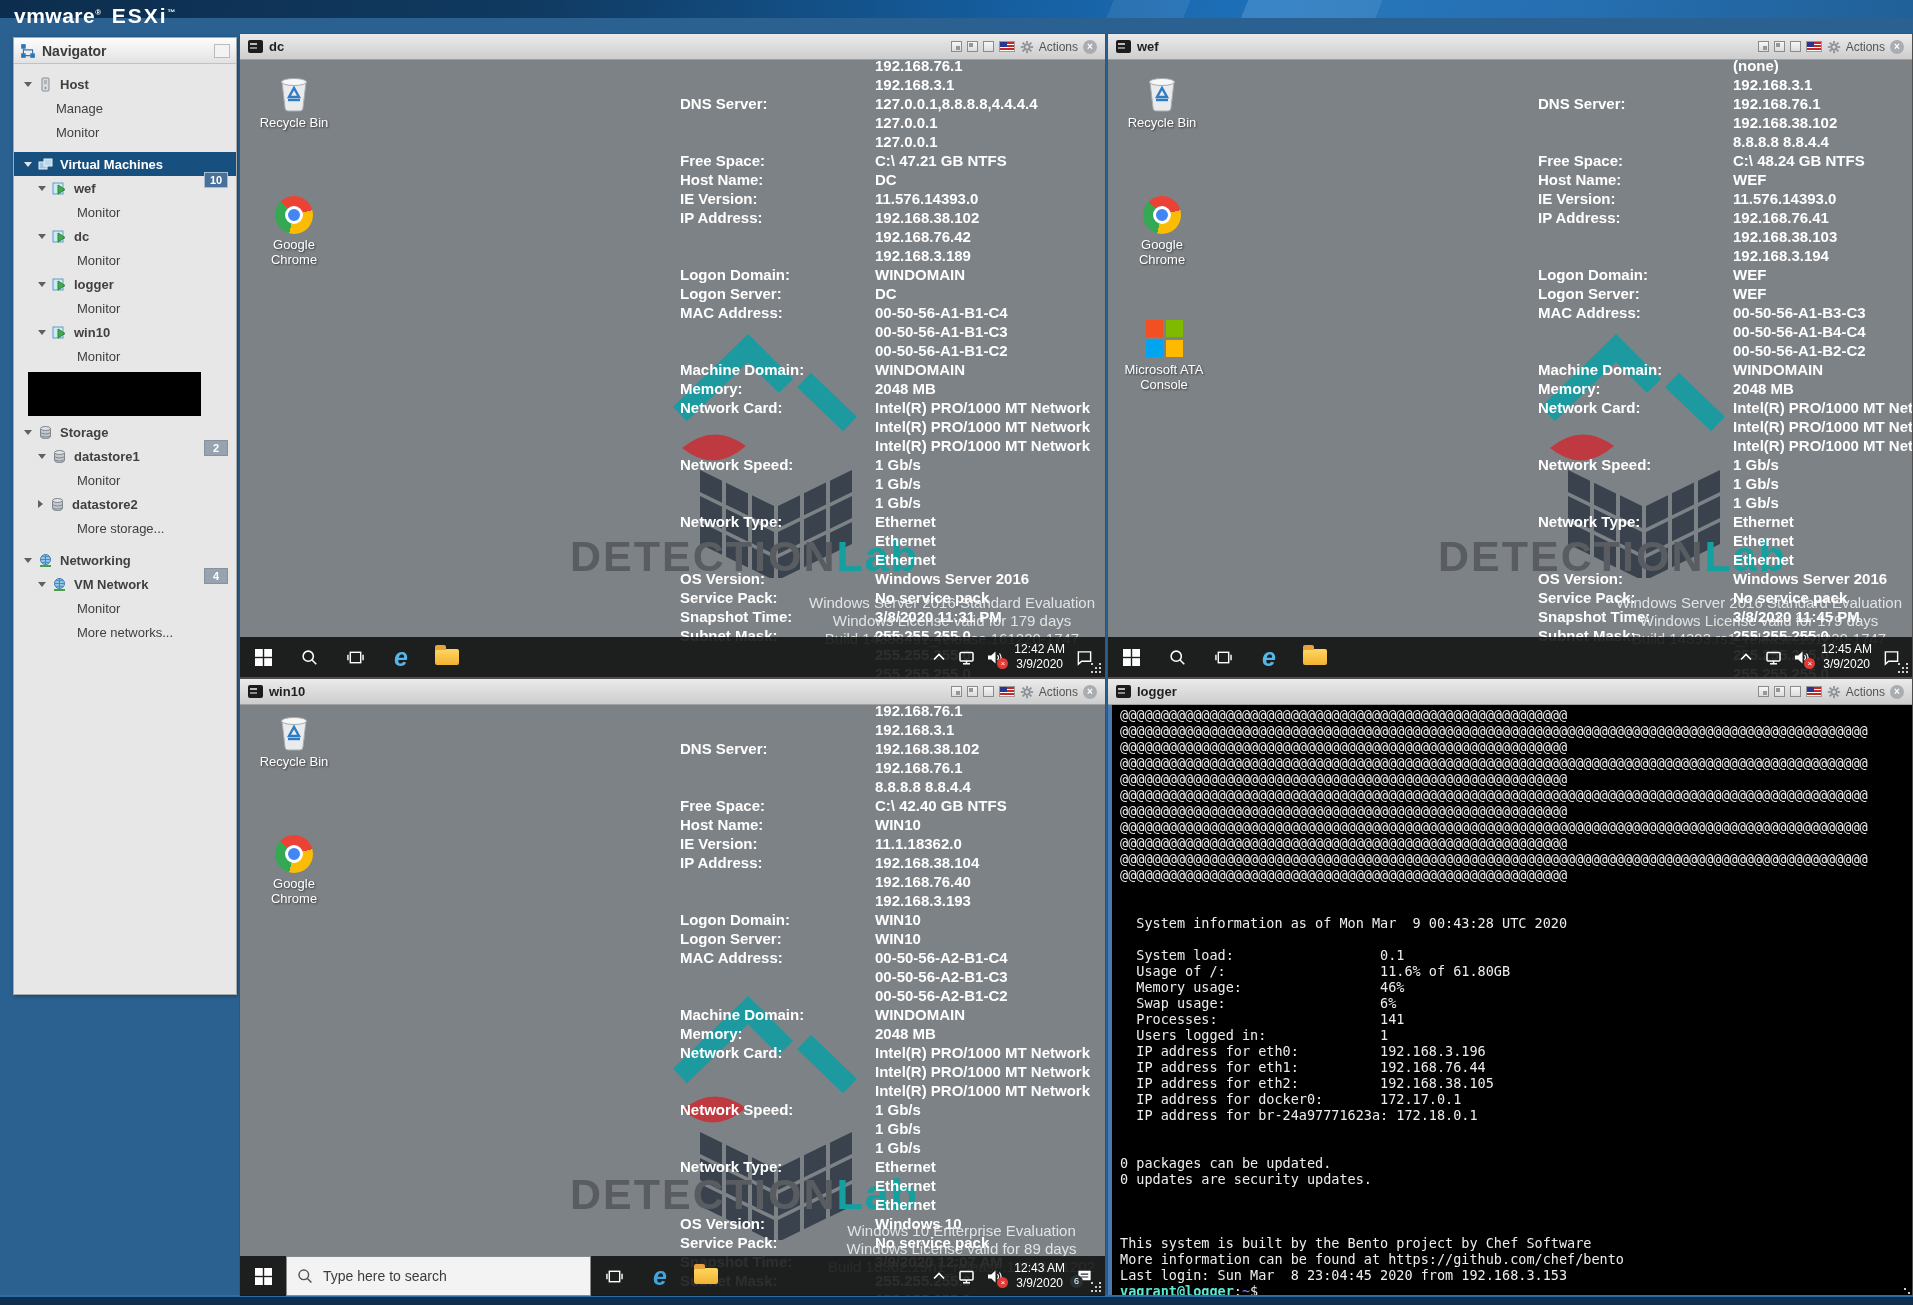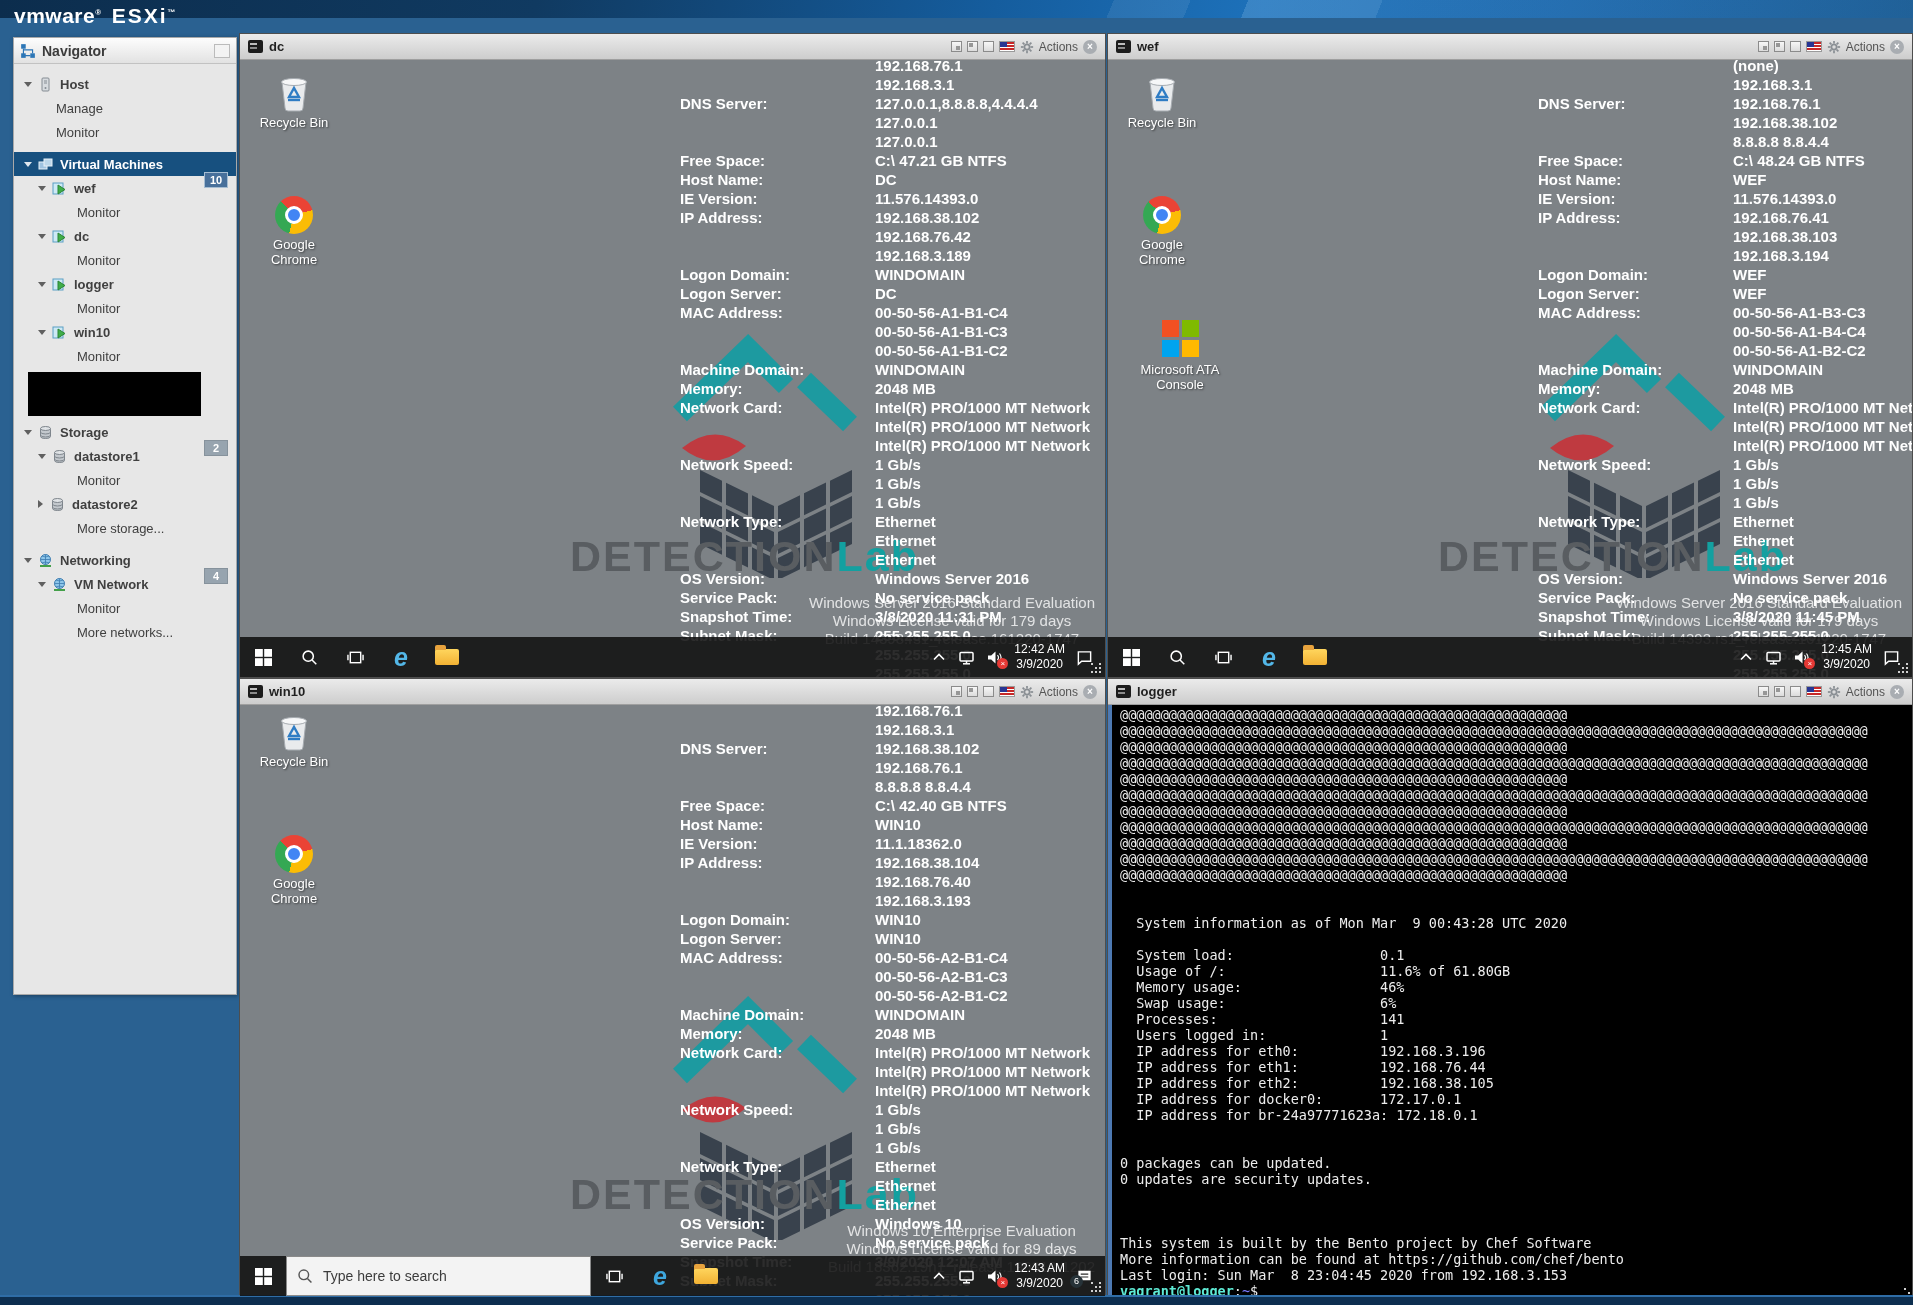--- a/index.html
+++ b/index.html
@@ -618,21 +618,21 @@
       <div class="dicon" style="left:10px;top:12px;">
         <svg width="36" height="40">
             <use href="#i-recycle"></use>
           </svg>
         <span>Recycle Bin</span>
       </div>
       <div class="dicon" style="left:10px;top:136px;">
         <span class="chrome"></span>
         <span>Google Chrome</span>
       </div>
-      <div class="dicon" style="left:28px;top:258px;">
+      <div class="dicon" style="left:12px;top:258px;">
         <span class="ata">
             <i></i>
             <i></i>
             <i></i>
             <i></i>
           </span>
         <span>Microsoft ATA Console</span>
       </div>
       <svg class="dlab-logo">
           <use href="#dlab-logo"></use>

